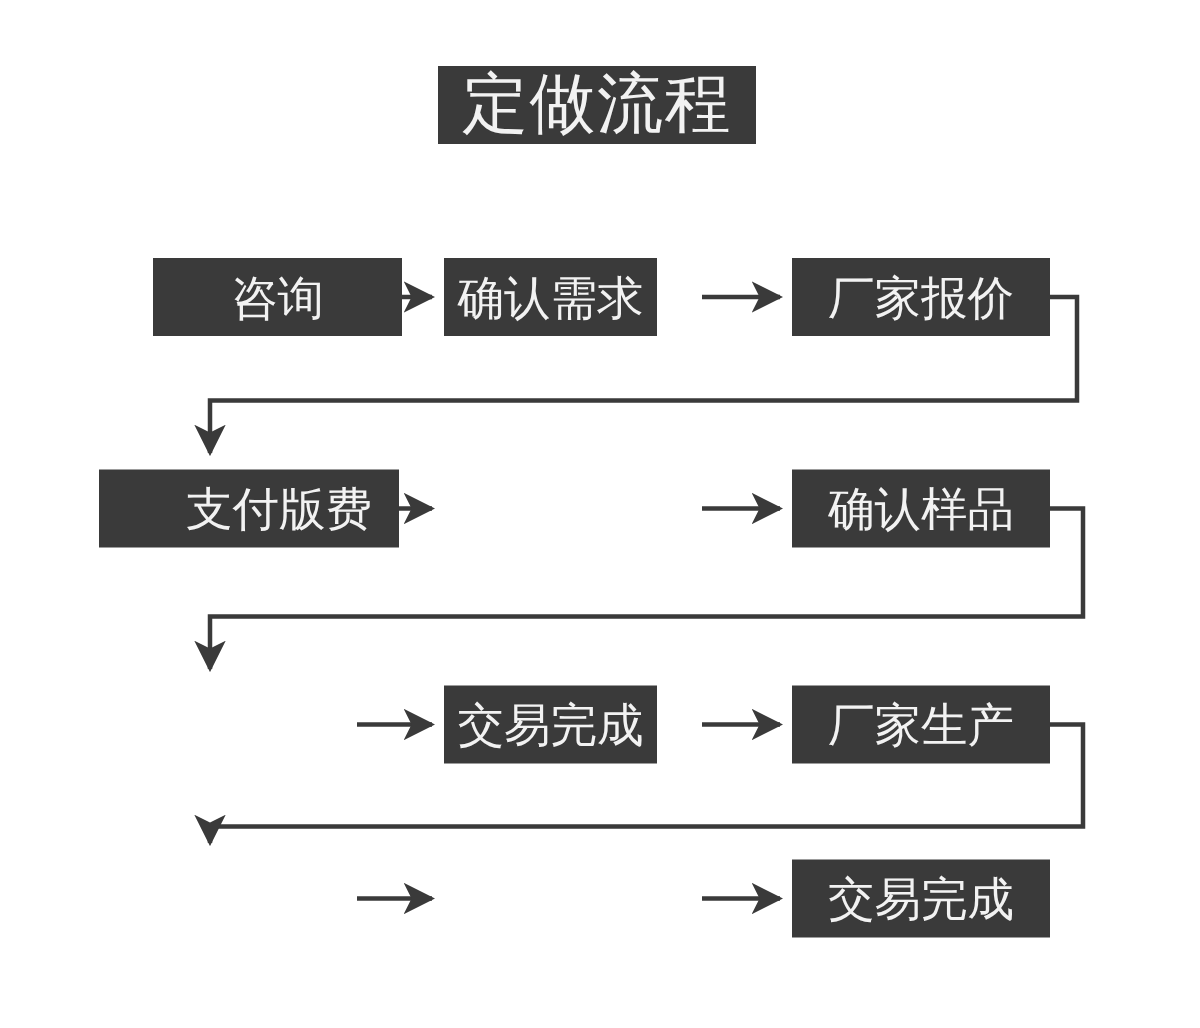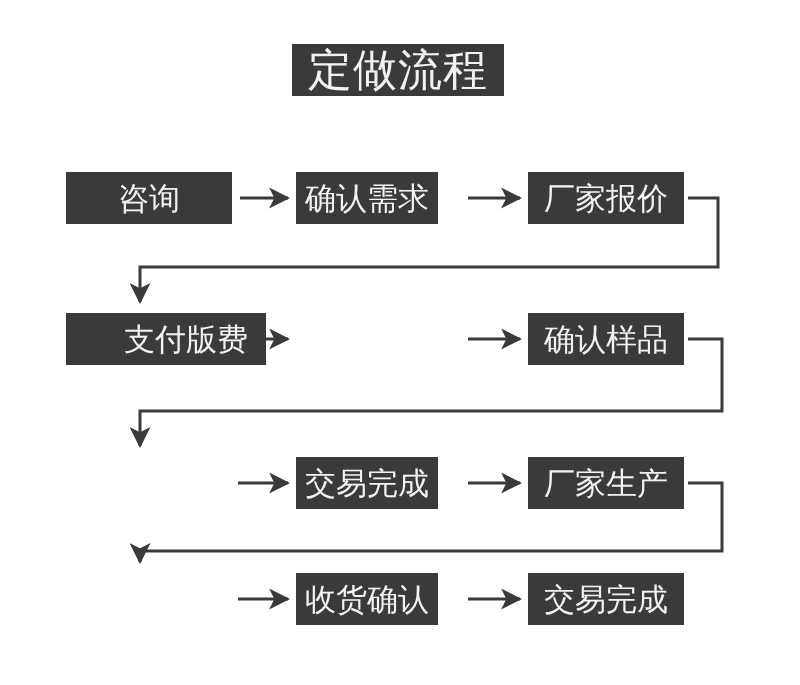--- a/index.html
+++ b/index.html
@@ -75,24 +75,24 @@
 
   
   .row1 { top: 172px; }
   .row2 { top: 313px; }
   .row3 { top: 457px; }
   .row4 { top: 573px; }
 
   
   .col1 { left: 66px; }
   .col2 { left: 296px; width: 142px; }
-  .col3 { left: 528px; width: 156px; }
+  .col3 { left: 528px; width: 172px; }
 
   
-  .w-166 { width: 166px; }
+  .w-166 { width: 166px; margin-left: 36px; }
   .w-160 { width: 160px; padding-left: 40px; }
 </style>
 </head>
 <body>
 
 <div id="flow-root">
 
   <svg id="connectors" viewBox="0 0 800 685" width="800" height="685" xmlns="http://www.w3.org/2000/svg">
     <defs>
       <marker id="arrowhead" viewBox="0 0 10 10" refX="9" refY="5" markerWidth="7" markerHeight="7" orient="auto-start-reverse">
@@ -162,20 +162,17 @@
     <span class="step-text">确认样品</span>
   </div>
 
   <div class="step-box row3 col2">
     <span class="step-text">交易完成</span>
   </div>
   <div class="step-box row3 col3">
     <span class="step-text">厂家生产</span>
   </div>
 
-  <div class="step-box row4 col2">
-    <span class="step-text">收货确认</span>
-  </div>
   <div class="step-box row4 col3">
     <span class="step-text">交易完成</span>
   </div>
 
 </div>
 
 </body></html>

